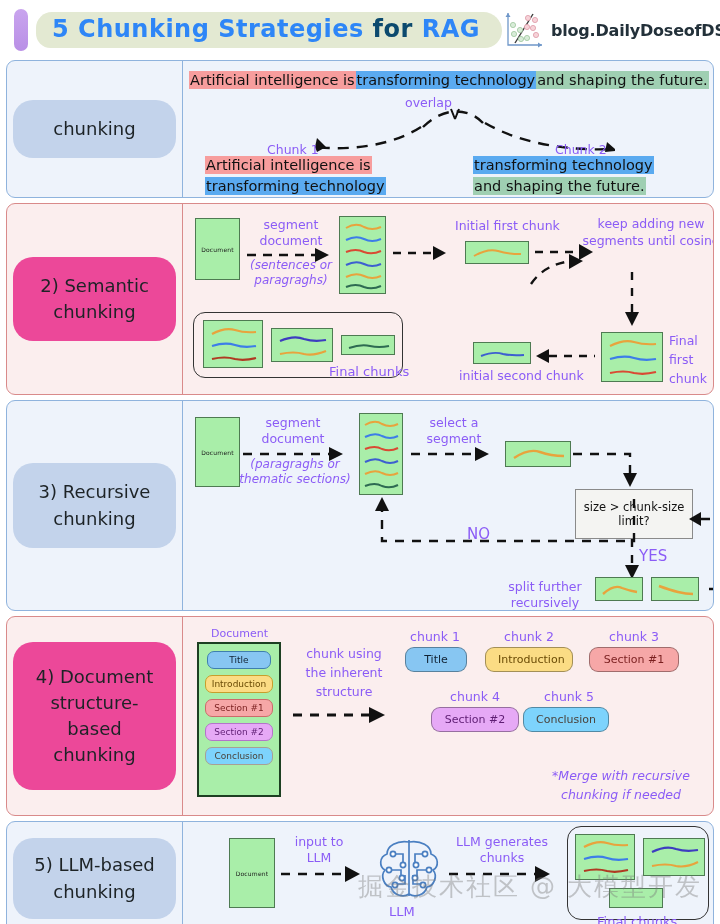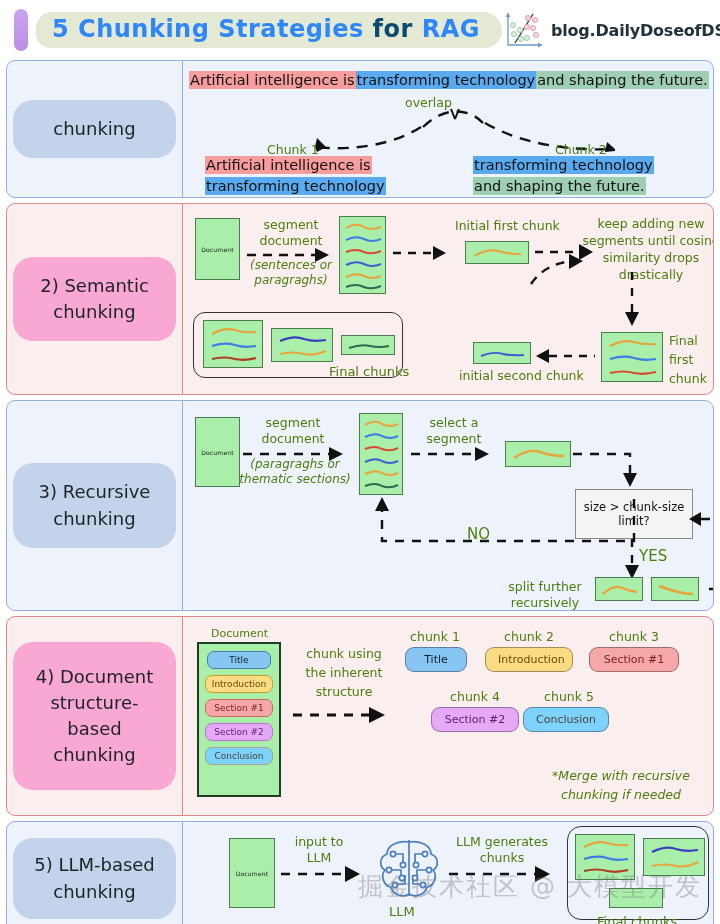--- a/index.html
+++ b/index.html
@@ -47,33 +47,33 @@
     display:flex; align-items:center; justify-content:center;
     border-right: 1.4px solid #8fb3dd;
     padding: 6px;
   }
   .row.pink .row-label { border-right-color: #d98a8a; }
   .label-pill {
     background:#c3d3eb; border-radius: 20px;
     padding: 16px 10px; width: 100%;
     text-align:center; font-size: 18px; color:#1d2326; line-height:1.45;
   }
-  .row.pink .label-pill { background:#f9a8d4; }
+  .row.pink .label-pill { background:#ec4899; }
   .row-body { flex:1 1 auto; position: relative; }
 
   
   #row1 { height: 138px; }
   #row2 { height: 192px; }
   #row3 { height: 211px; }
   #row4 { height: 200px; }
   #row5 { height: 115px; }
 
   
   .abs { position:absolute; }
-  .txt { font-size: 12.5px; color:#4d7c0f; line-height:1.25; white-space:nowrap; }
+  .txt { font-size: 12.5px; color:#8b5cf6; line-height:1.25; white-space:nowrap; }
   .txt.ital { font-style: italic; }
   .txt.ctr { text-align:center; white-space:normal; }
 
   
   .hl { padding: 1px 1px; font-size: 14.5px; color:#111; }
   .hl-red { background:#f79d9d; }
   .hl-blue { background:#5aaaf0; }
   .hl-green { background:#9fcfb2; }
 
   
@@ -229,21 +229,20 @@
     </div>
 
     <svg class="abs" style="left:352px; top:40px;" width="62" height="18">
       <line x1="0" y1="8" x2="44" y2="8" stroke="#111" stroke-width="2.6" stroke-dasharray="8 7"></line>
       <path d="M44 0 l14 8 l-14 8 z" fill="#111"></path>
     </svg>
 
     <div class="abs txt ctr" style="left:398px; top:12px; width:140px; line-height:1.35;">
       <div>keep adding new</div>
       <div>segments until cosine</div>
-      <div>similarity drops drastically</div>
     </div>
 
     <svg class="abs" style="left:340px; top:48px;" width="70" height="34">
       <path d="M8 32 C 16 20, 28 12, 48 9" stroke="#111" stroke-width="2.4" fill="none" stroke-dasharray="9 7"></path>
       <path d="M46 2 l14 7 l-14 8 z" fill="#111"></path>
     </svg>
 
     <svg class="abs" style="left:440px; top:68px;" width="20" height="56">
       <line x1="9" y1="0" x2="9" y2="40" stroke="#111" stroke-width="2.4" stroke-dasharray="8 8"></line>
       <path d="M2 40 l7 14 l7 -14 z" fill="#111"></path>

